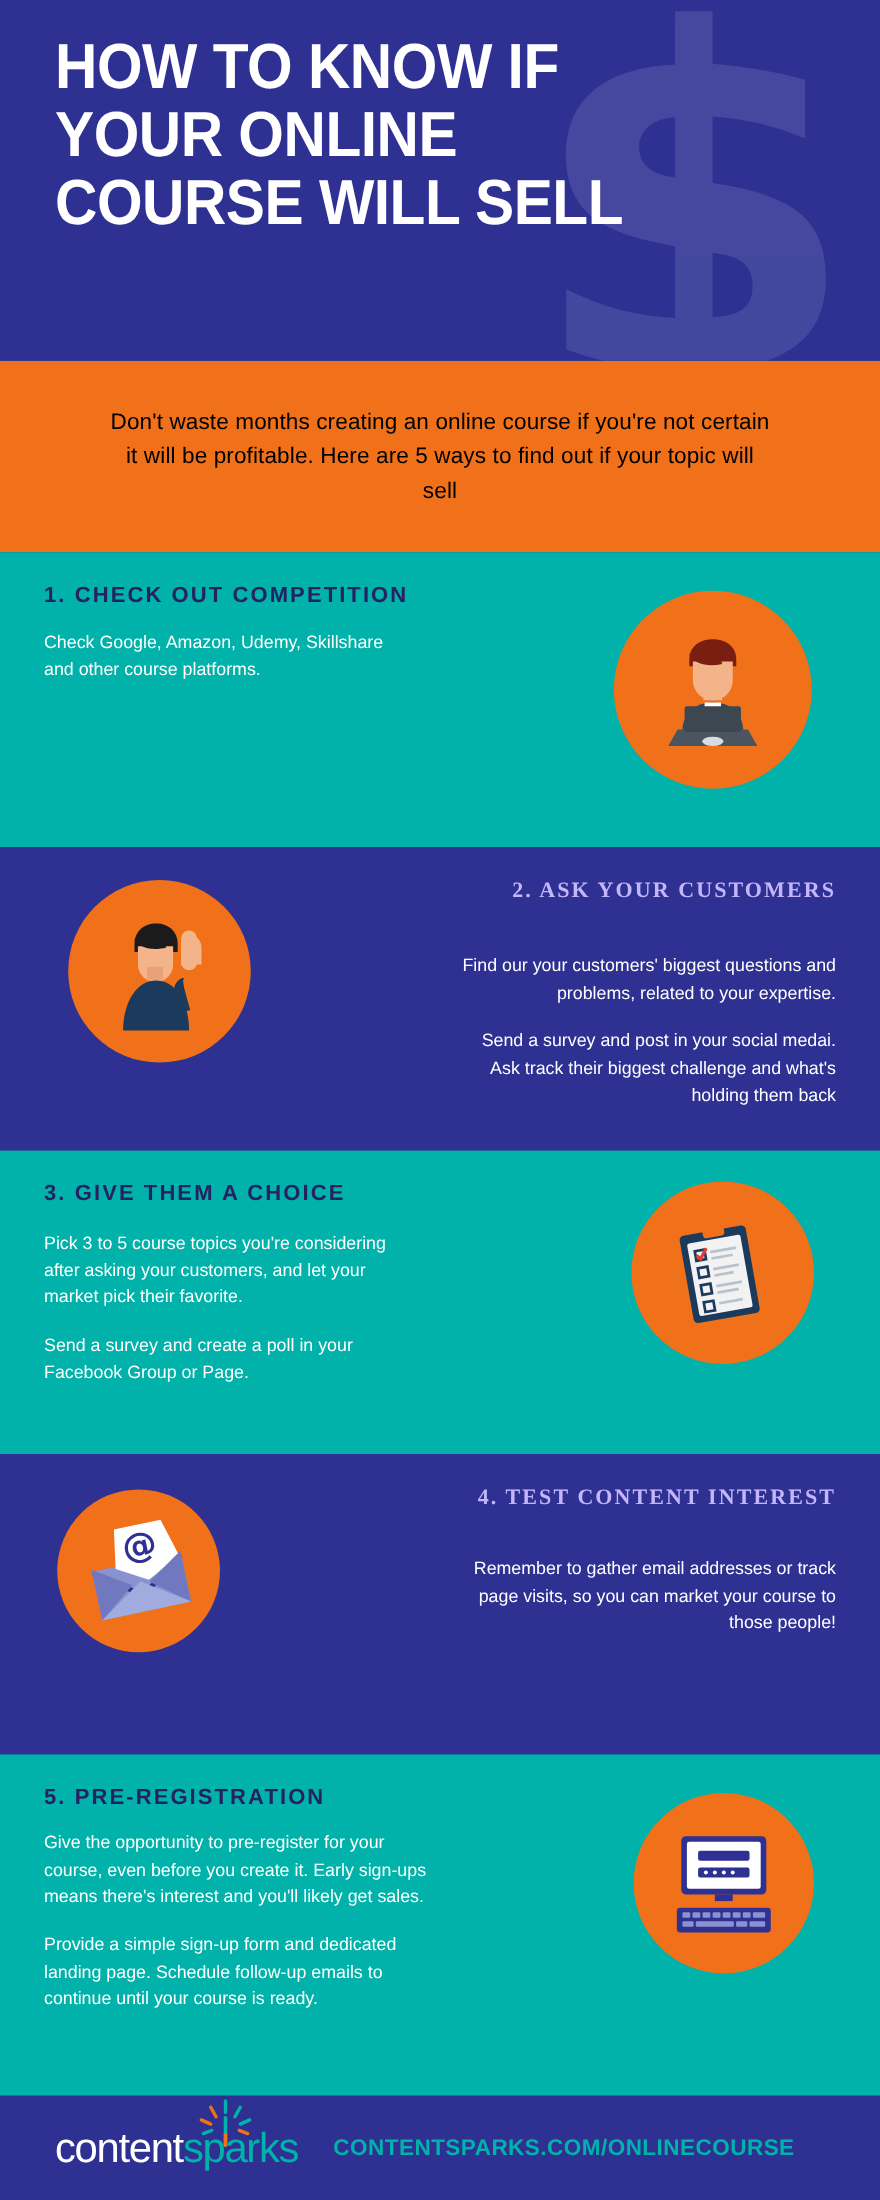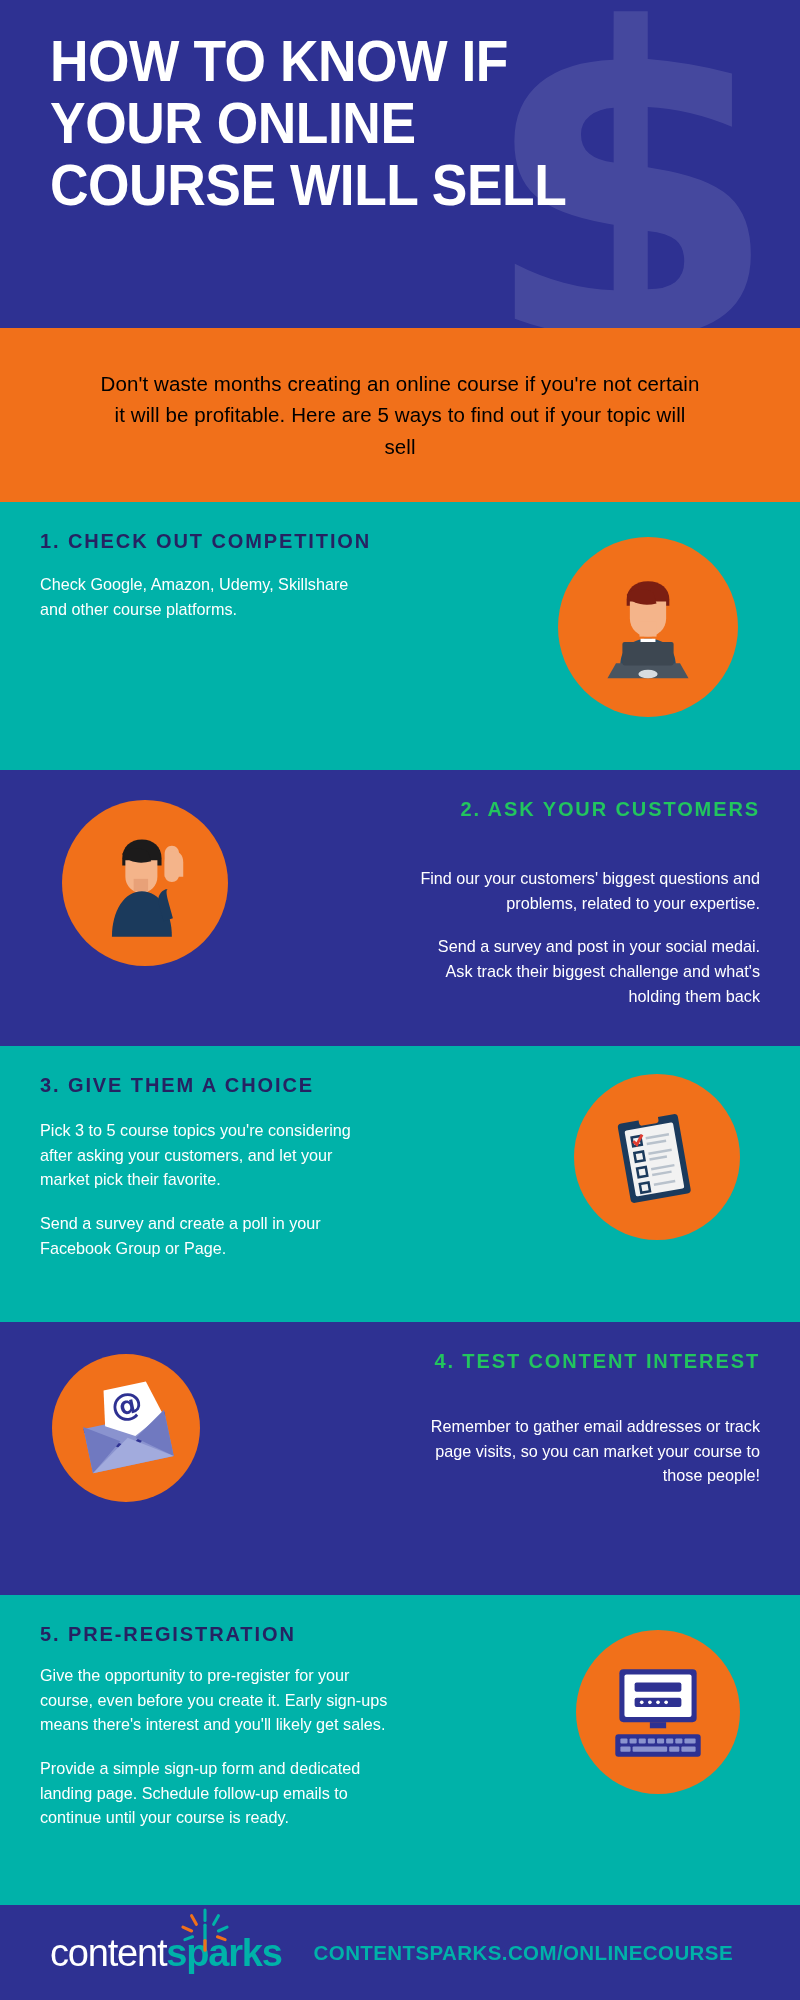--- a/index.html
+++ b/index.html
@@ -48,21 +48,21 @@
   .section.teal { background:#00b2a9; }
   .section.navy { background:#2e3192; }
 
   .sec-inner { position:relative; height:100%; width:100%; }
 
   .sec-head {
     position:absolute; font-weight:bold; font-size:20px;
     letter-spacing:1.9px; text-transform:uppercase; white-space:nowrap;
   }
   .section.teal .sec-head { color:#262262; }
-  .section.navy .sec-head { color:#22c55e; }
+  .section.navy .sec-head { color:#c4b5fd;font-family:Liberation Serif, serif; }
 
   .sec-body {
     position:absolute; color:#ffffff;
     font-size:16.2px; line-height:1.52; font-weight:300;
   }
   .sec-body p + p { margin-top:19px; }
 
   .sec-left .sec-head  { left:40px; }
   .sec-left .sec-body  { left:40px; text-align:left; }
   .sec-right .sec-head { right:40px; }
@@ -75,21 +75,21 @@
   }
 
   
   .footer {
     position:absolute; left:0; bottom:0; width:100%; height:95px;
     background:#2e3192; display:flex; align-items:center;padding-left:28px;
   }
   .logo-wrap { position:relative; margin-left:22px; display:flex; align-items:baseline; }
   .logo-text { font-size:38px; font-weight:300; letter-spacing:-1.2px; line-height:1; }
   .logo-content { color:#ffffff; }
-  .logo-sparks  { color:#00b2a9; font-weight:bold; }
+  .logo-sparks  { color:#00b2a9; font-weight:normal; }
   .spark-burst { position:absolute; left:126px; top:-26px; width:58px; height:46px; }
   .footer-url {
     margin-left:32px; color:#00b2a9; font-weight:bold;
     font-size:20.5px; letter-spacing:0.4px;
   }
 </style>
 </head>
 <body>
 
 <div class="page">

